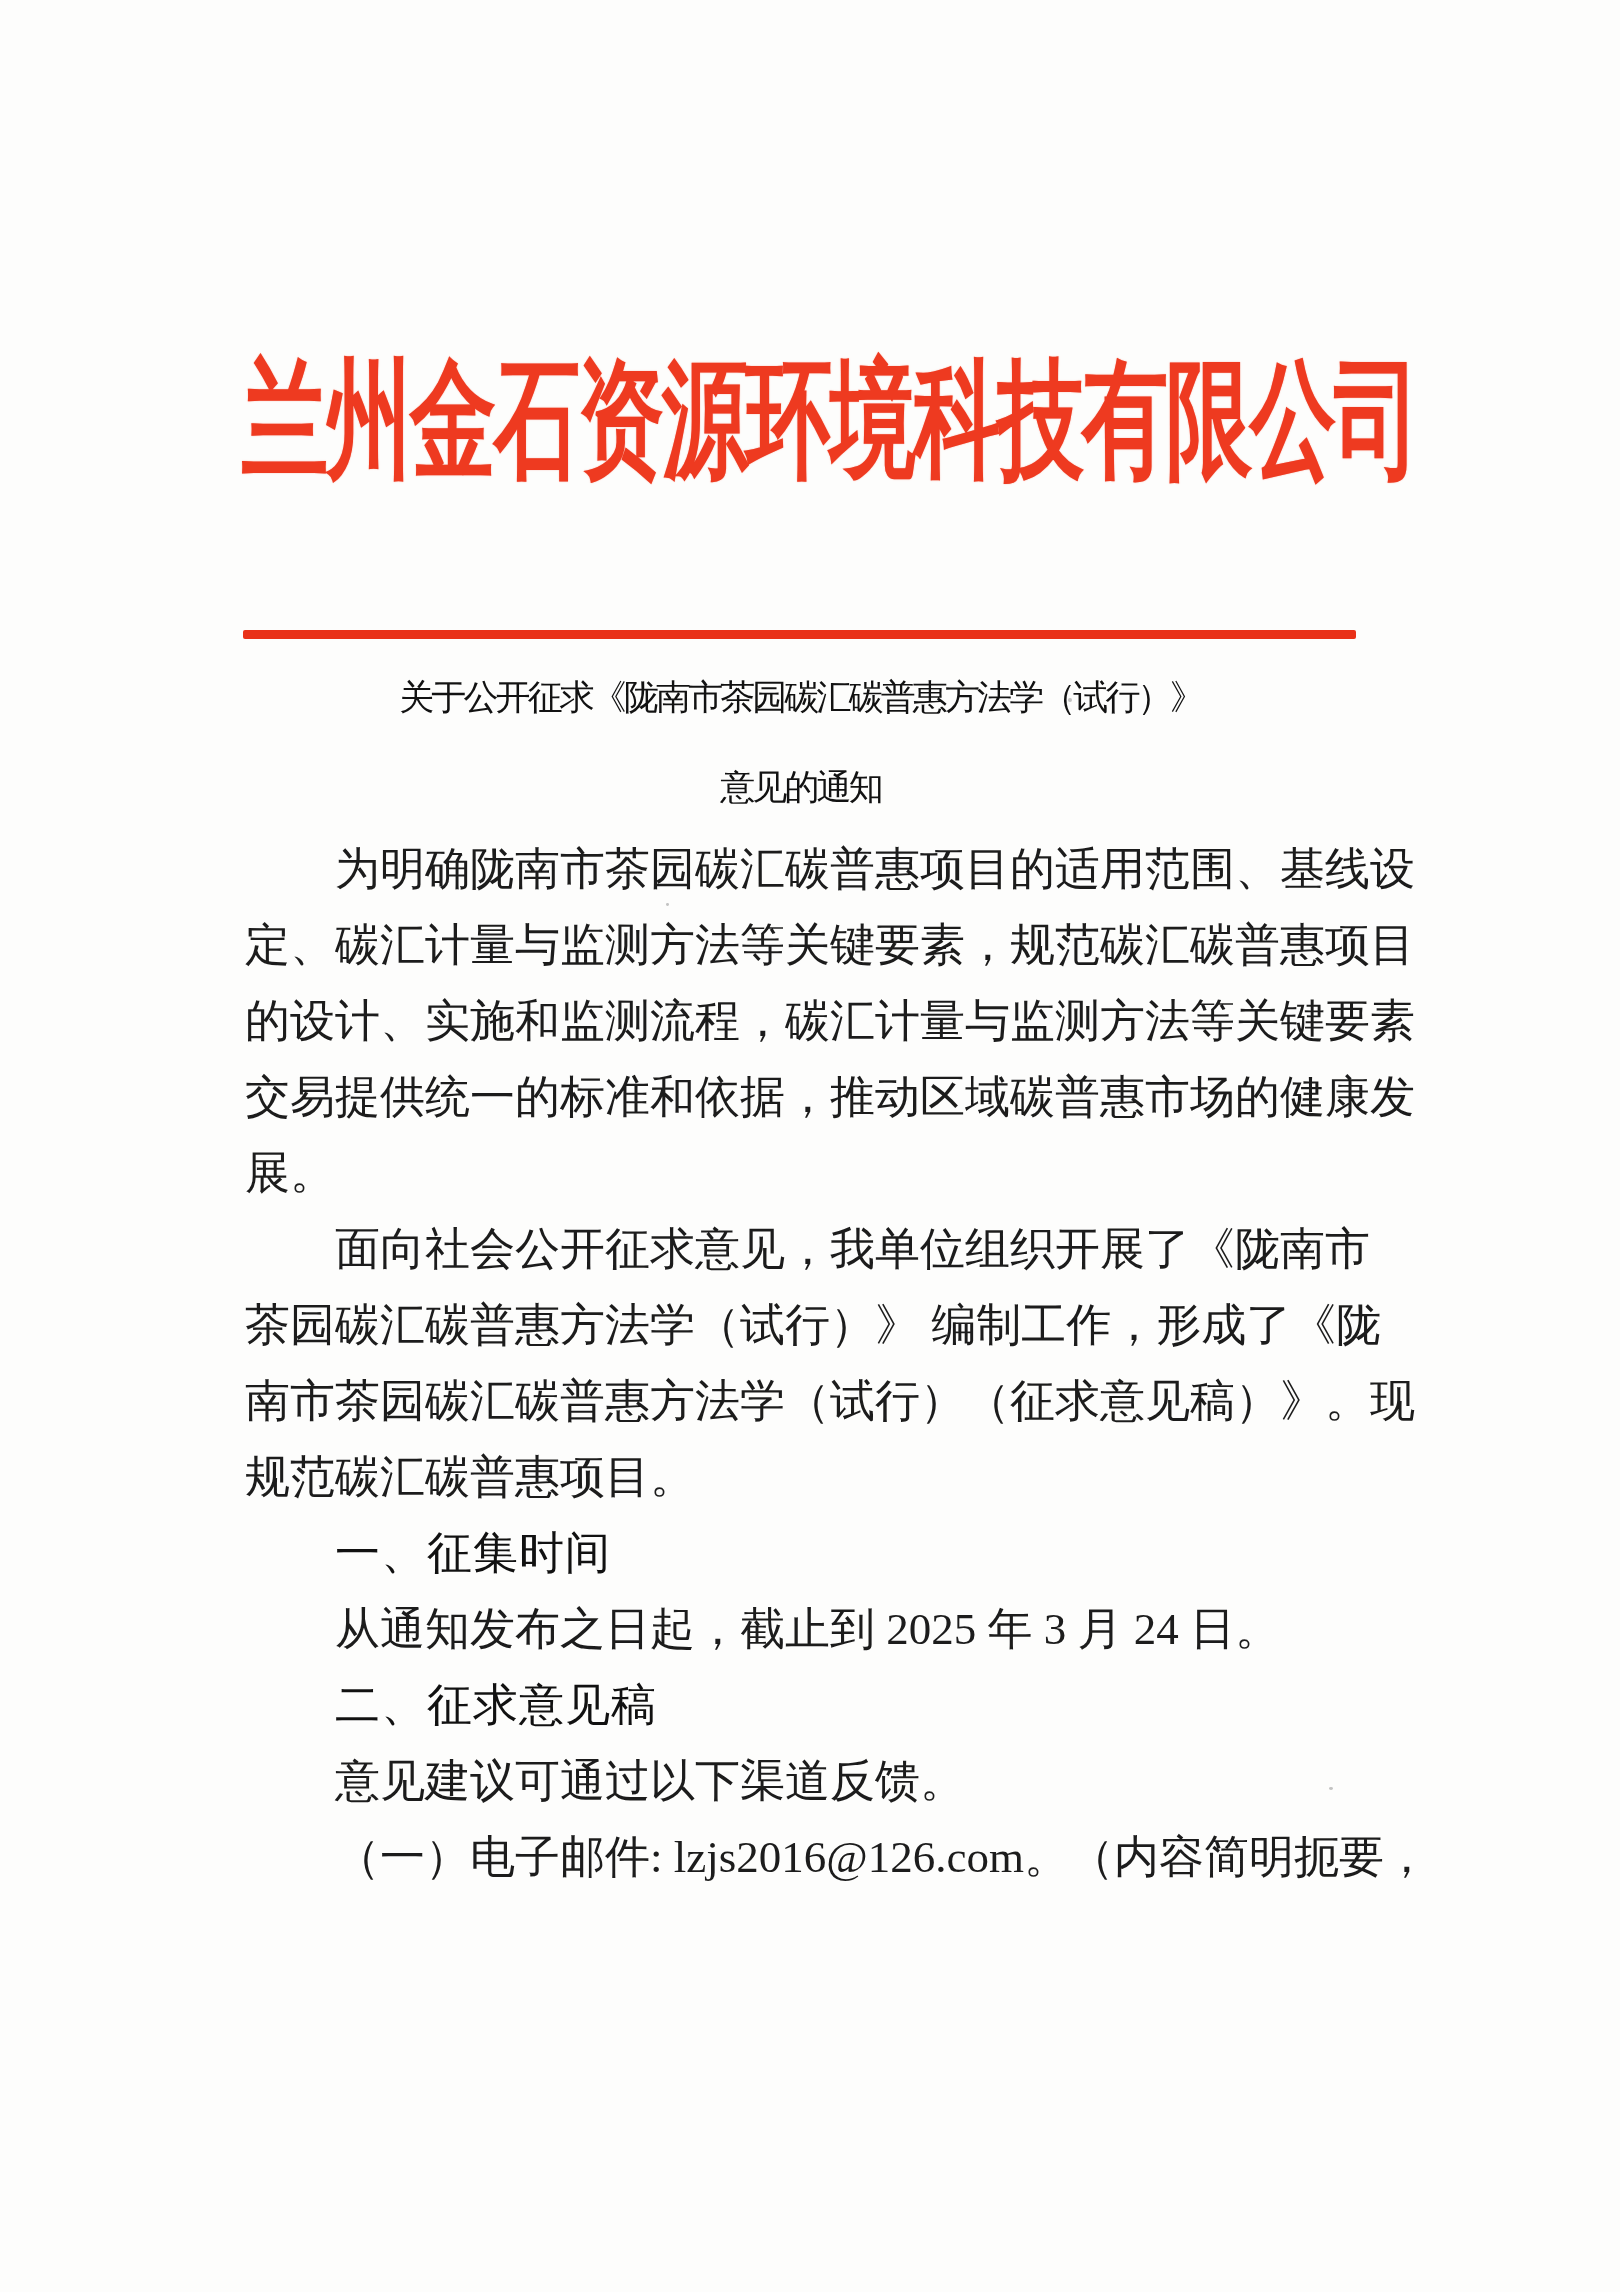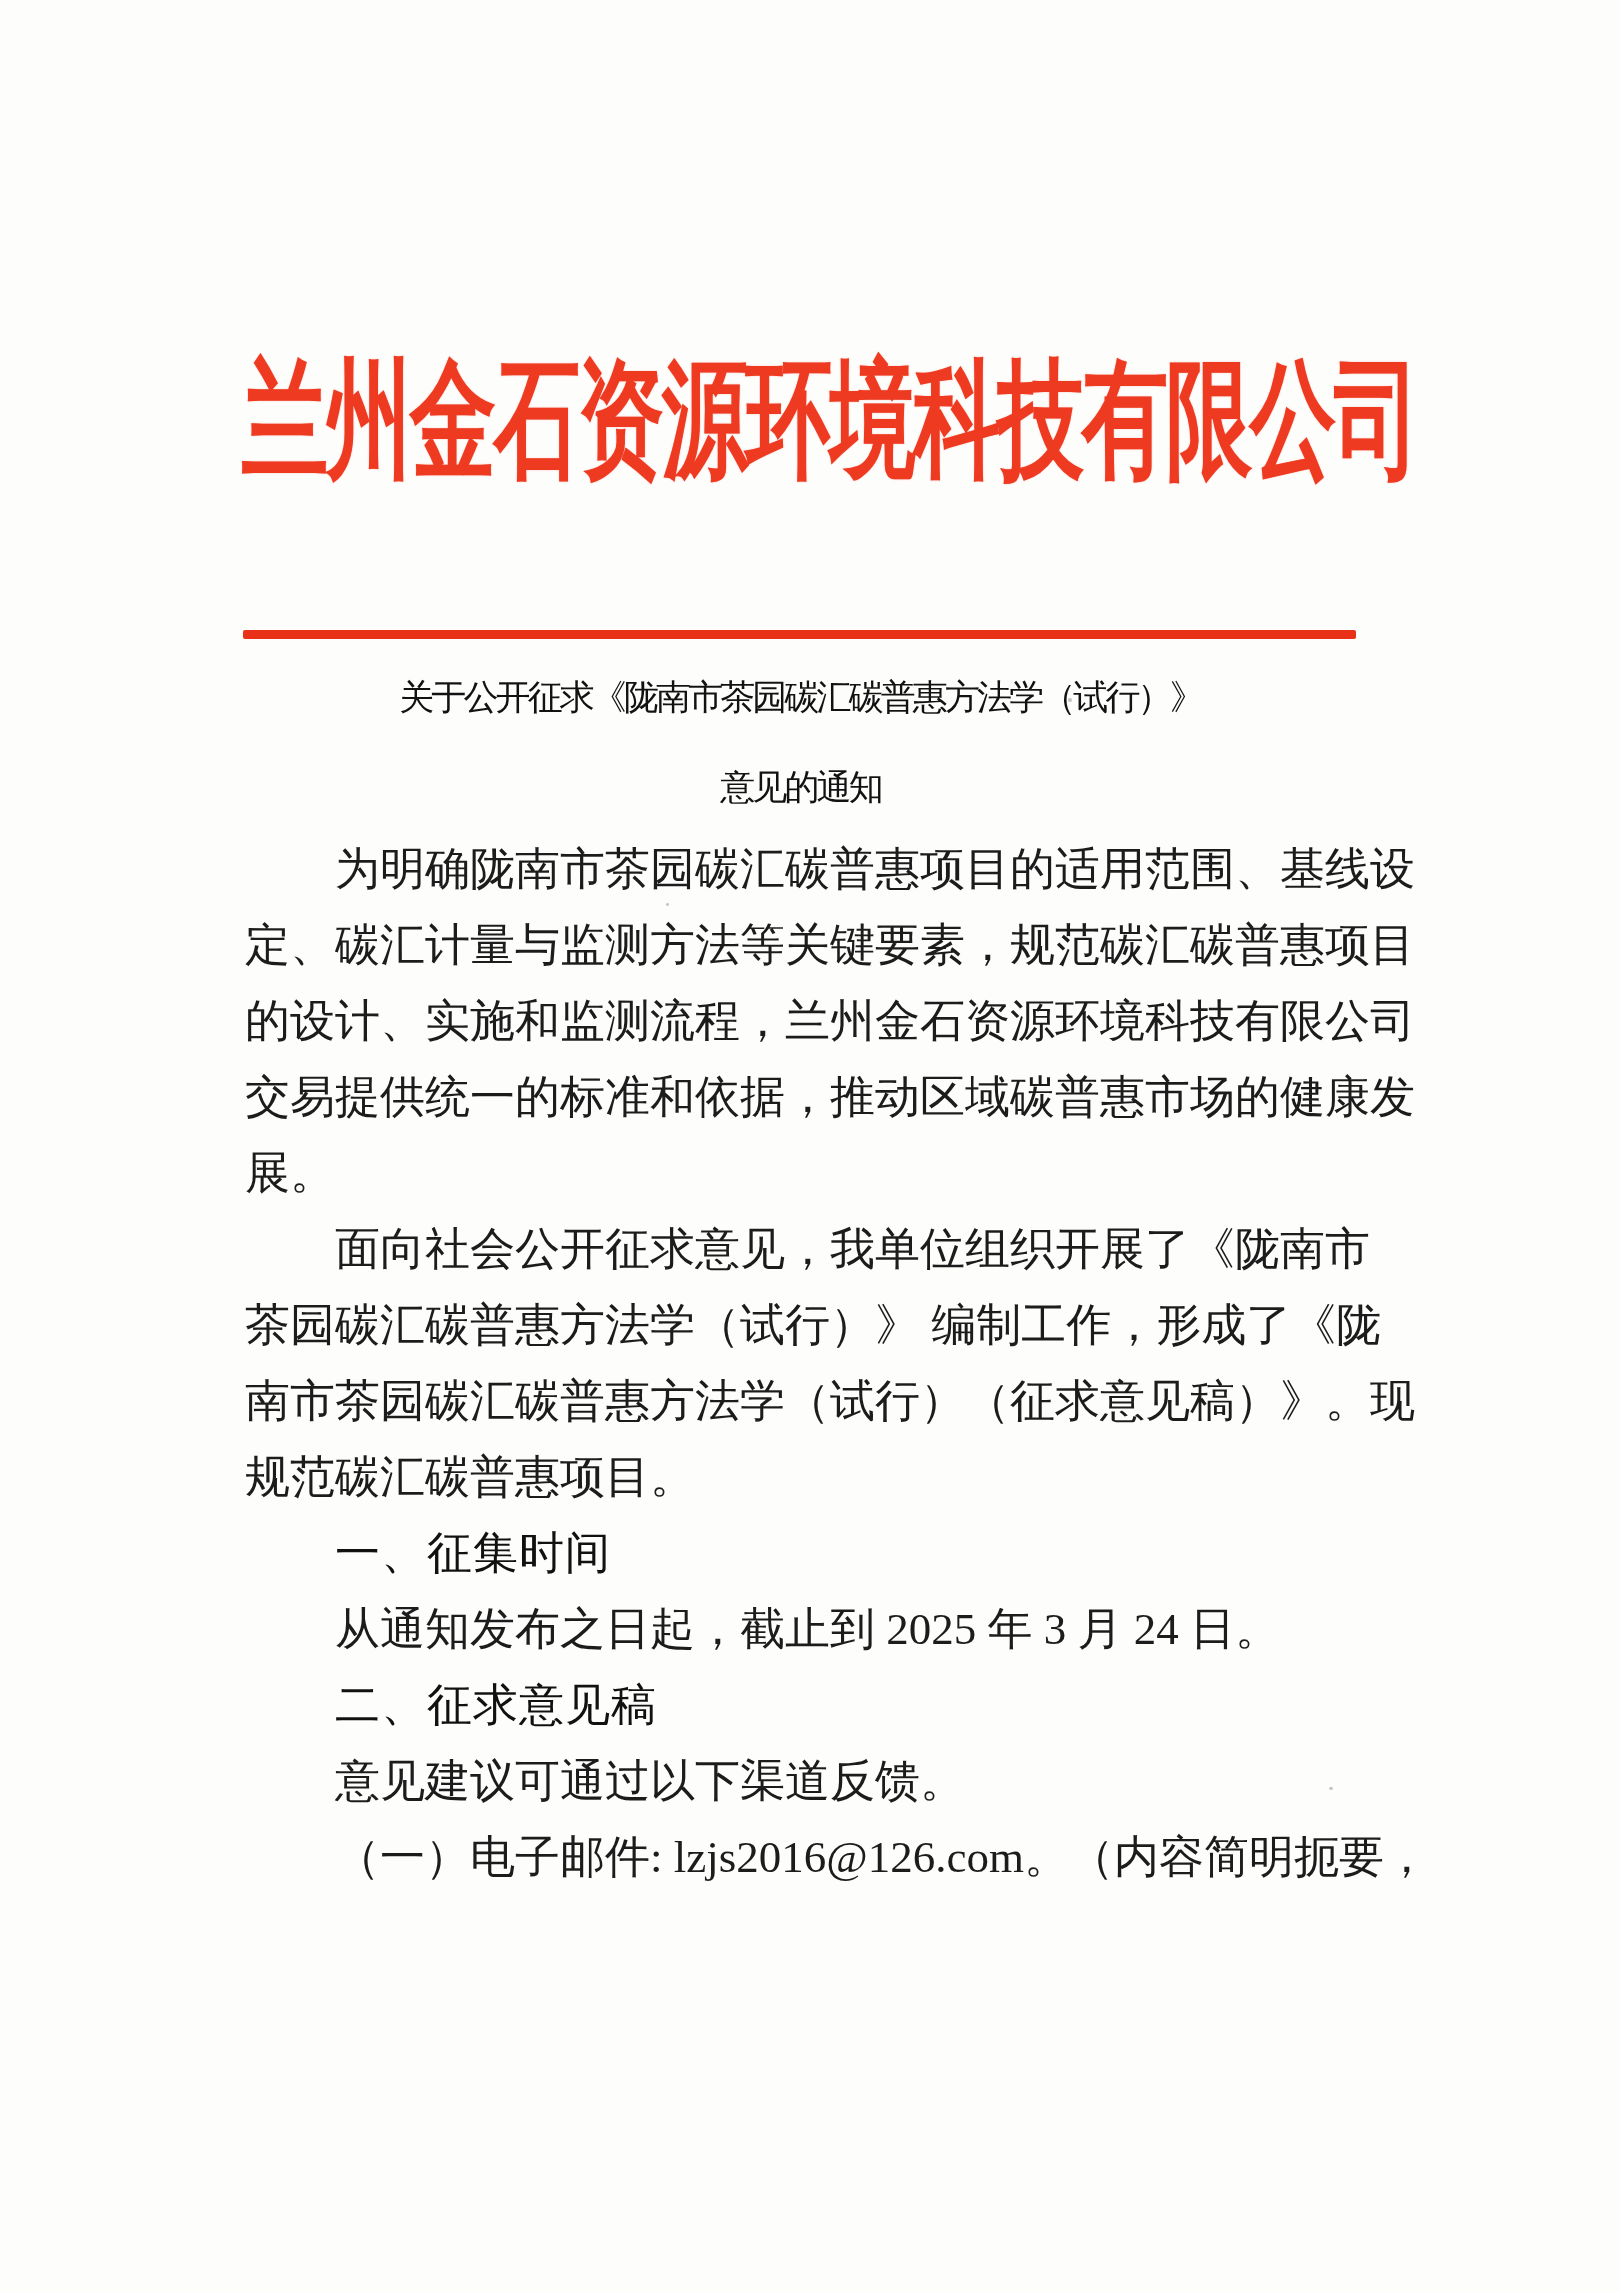--- a/index.html
+++ b/index.html
@@ -105,21 +105,21 @@
   <div class="rule"></div>
 
   <div class="title">
     <div>关于公开征求《陇南市茶园碳汇碳普惠方法学（试行）》</div>
     <div>意见的通知</div>
   </div>
 
   <div class="body">
     <div class="line indent">为明确陇南市茶园碳汇碳普惠项目的适用范围、基线设</div>
     <div class="line">定、碳汇计量与监测方法等关键要素，规范碳汇碳普惠项目</div>
-    <div class="line">的设计、实施和监测流程，兰州金石资源环境科技有限公司</div>
+    <div class="line">的设计、实施和监测流程，碳汇计量与监测方法等关键要素</div>
     <div class="line">交易提供统一的标准和依据，推动区域碳普惠市场的健康发</div>
     <div class="line">展。</div>
     <div class="line indent">面向社会公开征求意见，我单位组织开展了《陇南市</div>
     <div class="line">茶园碳汇碳普惠方法学（试行）》 编制工作，形成了《陇</div>
     <div class="line">南市茶园碳汇碳普惠方法学（试行）（征求意见稿）》。现</div>
     <div class="line">规范碳汇碳普惠项目。</div>
     <div class="line indent heading">一、征集时间</div>
     <div class="line indent">从通知发布之日起，截止到 2025 年 3 月 24 日。</div>
     <div class="line indent heading">二、征求意见稿</div>
     <div class="line indent">意见建议可通过以下渠道反馈。</div>

